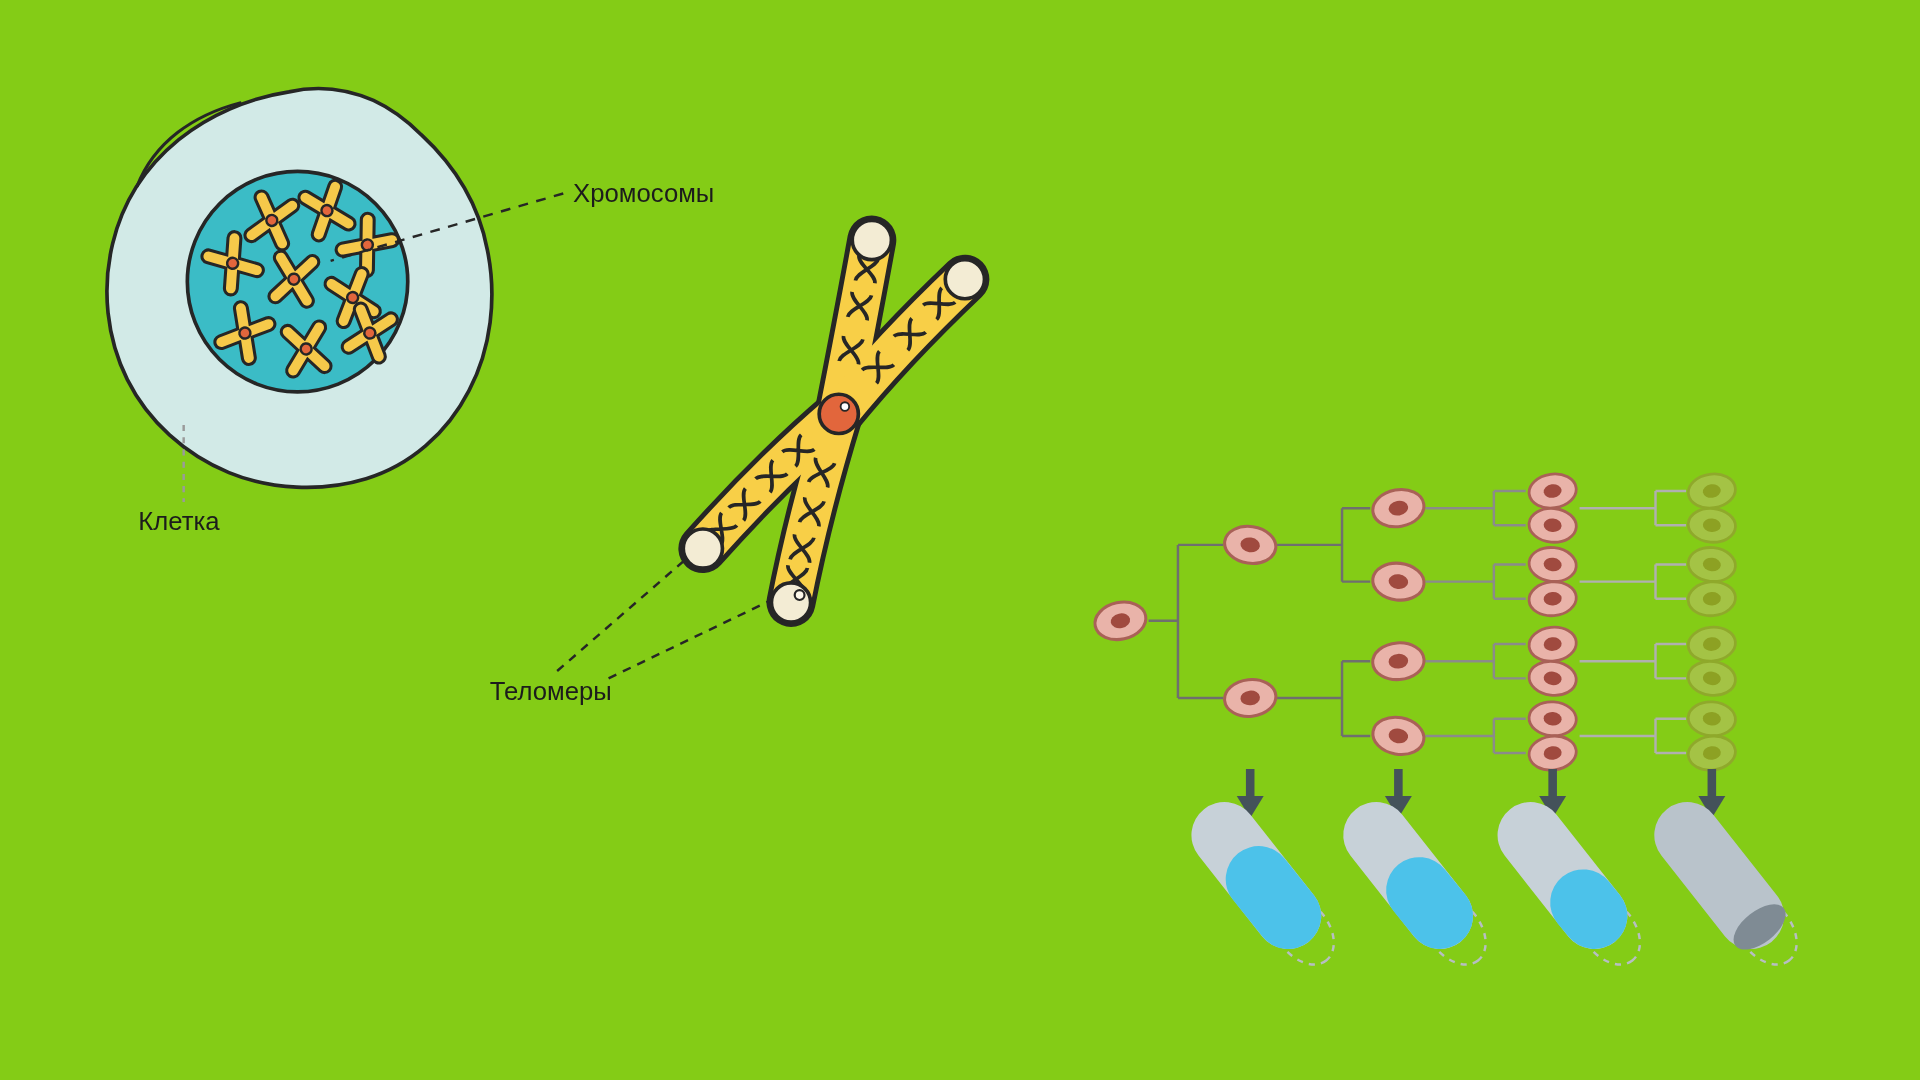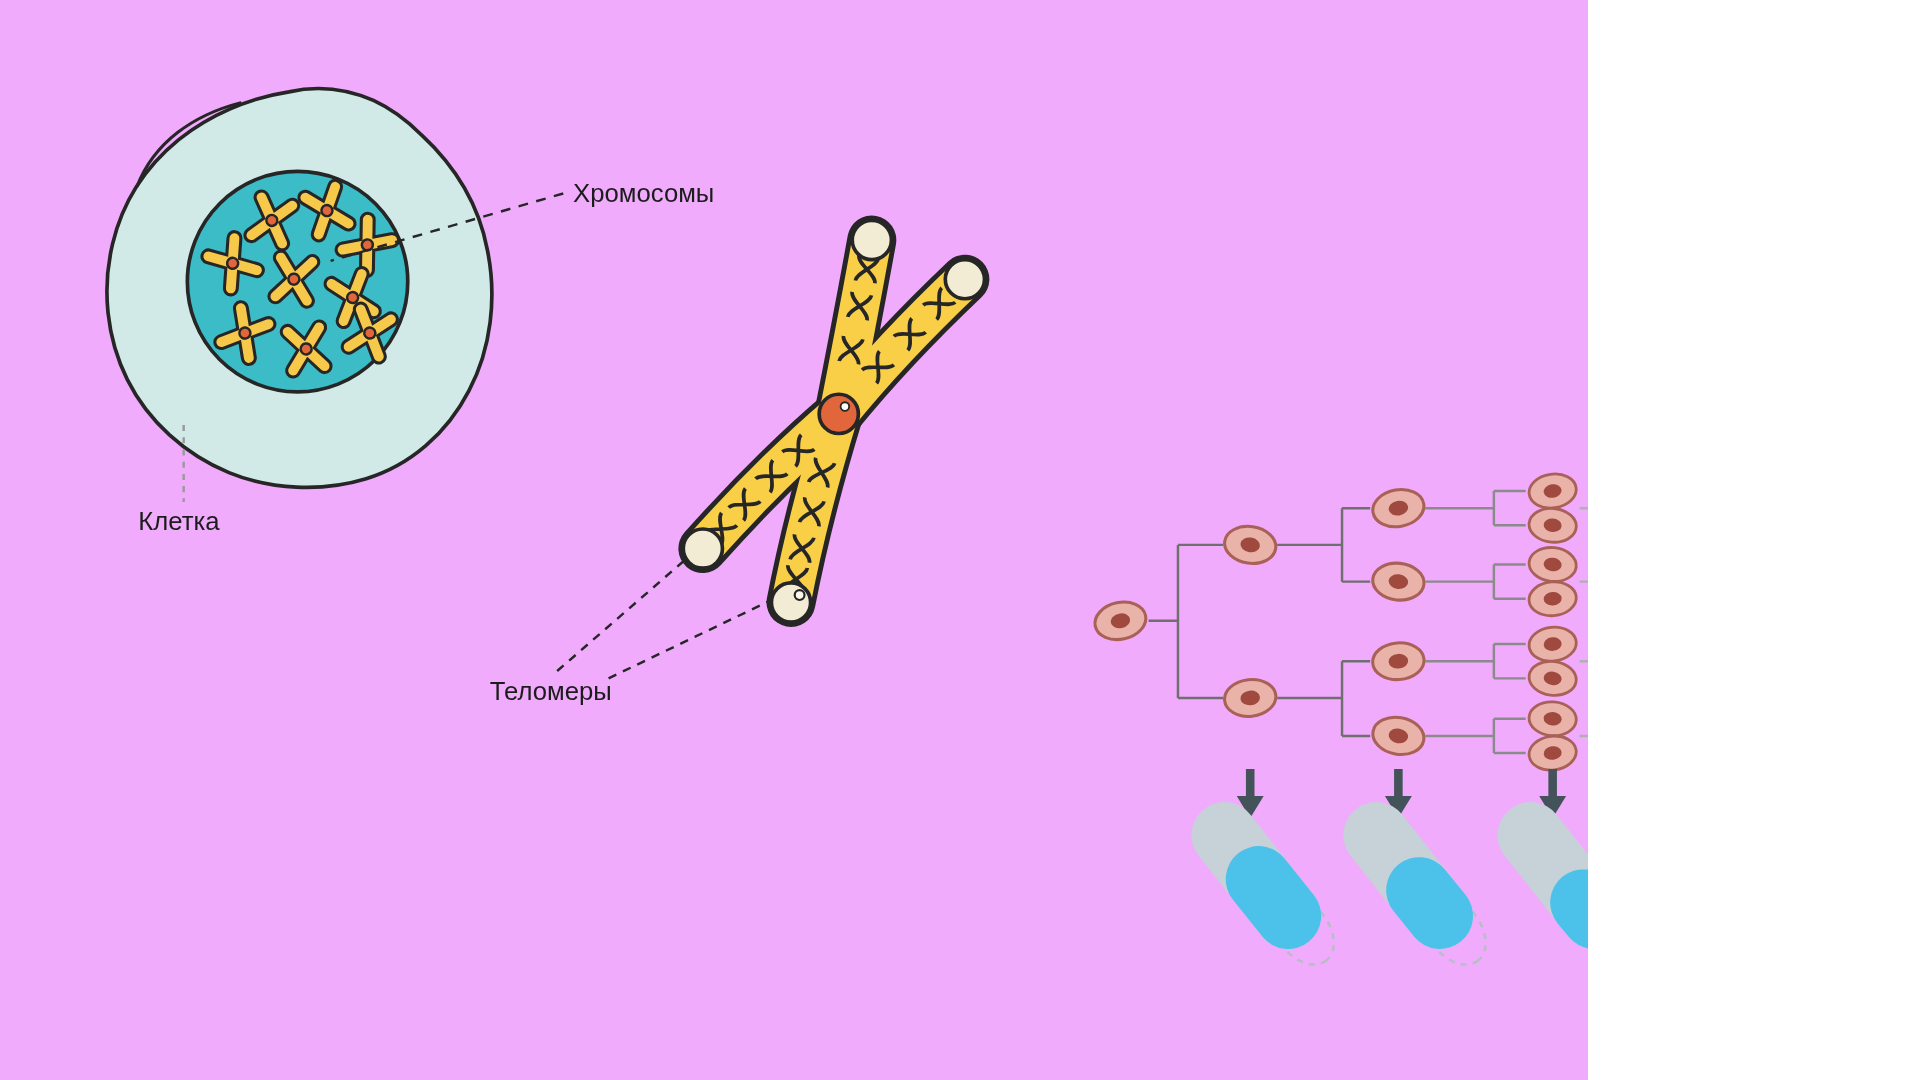--- a/index.html
+++ b/index.html
@@ -1,17 +1,17 @@
 <!DOCTYPE html>
 <html><head>
 <meta charset="utf-8">
 <style>
   html,body{margin:0;padding:0;background:#ffffff;}
   body{font-family:"Liberation Sans", sans-serif;}
-  .stage{width:1588px;height:1080px;background:#f0abfc;overflow:hidden;}
+  .stage{width:1920px;height:1080px;background:#84cc16;overflow:hidden;}
   svg{display:block;}
   text{font-family:"Liberation Sans", sans-serif;font-size:21px;fill:#1c1c1c;}
 </style>
 </head>
 <body>
 
 <div class="stage">
 <svg viewBox="0 0 1568 882" width="1920" height="1080" xmlns="http://www.w3.org/2000/svg">
 
   <defs>

